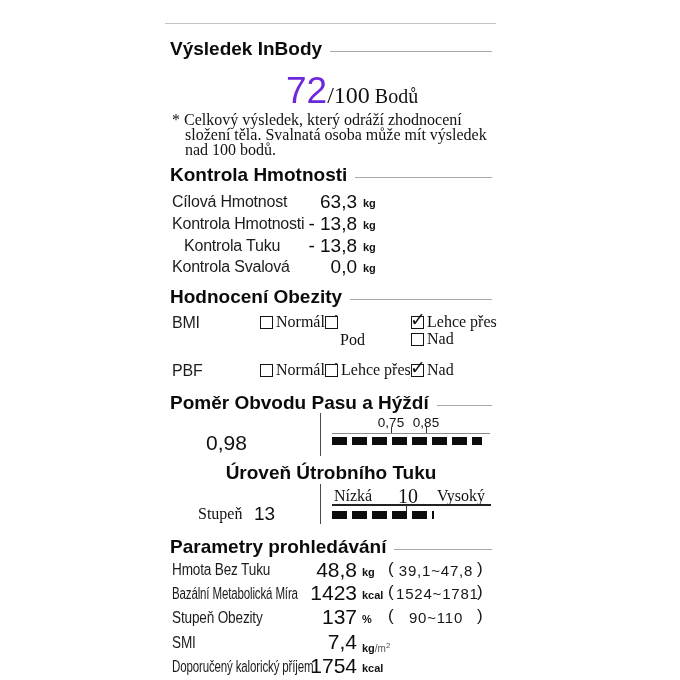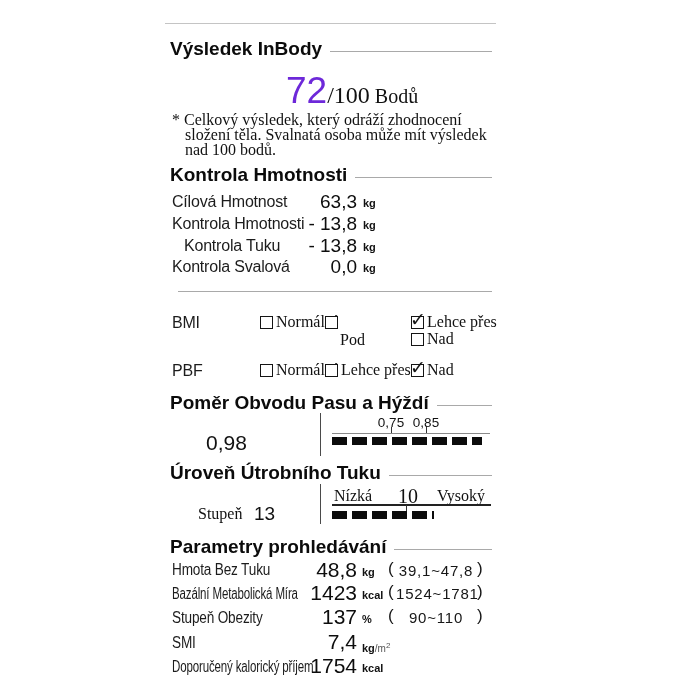--- a/index.html
+++ b/index.html
@@ -62,20 +62,21 @@
 
 <div class="abs row-label" style="left:172px;top:237px;margin-left:12px;">Kontrola Tuku</div>
 <div class="abs val" style="left:250px;top:235px;width:107px;">- 13,8</div>
 <div class="abs unit" style="left:363px;top:241px;">kg</div>
 
 <div class="abs row-label" style="left:172px;top:258px;">Kontrola Svalová</div>
 <div class="abs val" style="left:250px;top:256px;width:107px;">0,0</div>
 <div class="abs unit" style="left:363px;top:262px;">kg</div>
 
 <div class="sec-header" style="top:286px;">
+  <span>Hodnocení Obezity</span>
   <span class="rule"></span>
 </div>
 
 <div class="abs row-label" style="left:172px;top:314px;">BMI</div>
 <span class="checkbox" style="left:260px;top:316px;"></span>
 <div class="abs serif" style="left:276px;top:313px;font-size:16px;">Normální</div>
 <span class="checkbox" style="left:325px;top:316px;"></span>
 <div class="abs serif" style="left:340px;top:331px;font-size:16px;">Pod</div>
 <span class="checkbox checked" style="left:411px;top:316px;"></span>
 <div class="abs serif" style="left:427px;top:313px;font-size:16px;">Lehce přes</div>
@@ -97,21 +98,21 @@
 
 <div class="abs" style="left:206px;top:431px;font-size:21px;">0,98</div>
 <div class="vsep" style="left:320px;top:413px;height:43px;"></div>
 <div class="abs" style="left:376px;top:415px;width:30px;text-align:center;font-size:13.5px;">0,75</div>
 <div class="abs" style="left:411px;top:415px;width:30px;text-align:center;font-size:13.5px;">0,85</div>
 <div class="tick" style="left:391px;top:427px;"></div>
 <div class="tick" style="left:426px;top:427px;"></div>
 <div class="hline" style="left:332px;top:433px;width:158px;background:#8a8a8a;"></div>
 <div class="dashbar" style="left:332px;top:437px;width:150px;"></div>
 
-<div class="sec-header" style="top:462px;">
+<div class="sec-header" style="top:462px;flex-direction:column;">
   <span>Úroveň Útrobního Tuku</span>
   <span class="rule"></span>
 </div>
 
 <div class="abs serif" style="left:198px;top:505px;font-size:16px;">Stupeň</div>
 <div class="abs" style="left:254px;top:503px;font-size:19px;">13</div>
 <div class="vsep" style="left:320px;top:484px;height:40px;"></div>
 <div class="abs serif" style="left:334px;top:487px;font-size:16px;">Nízká</div>
 <div class="abs serif" style="left:398px;top:485px;font-size:20px;">10</div>
 <div class="abs serif" style="left:437px;top:487px;font-size:16px;">Vysoký</div>

